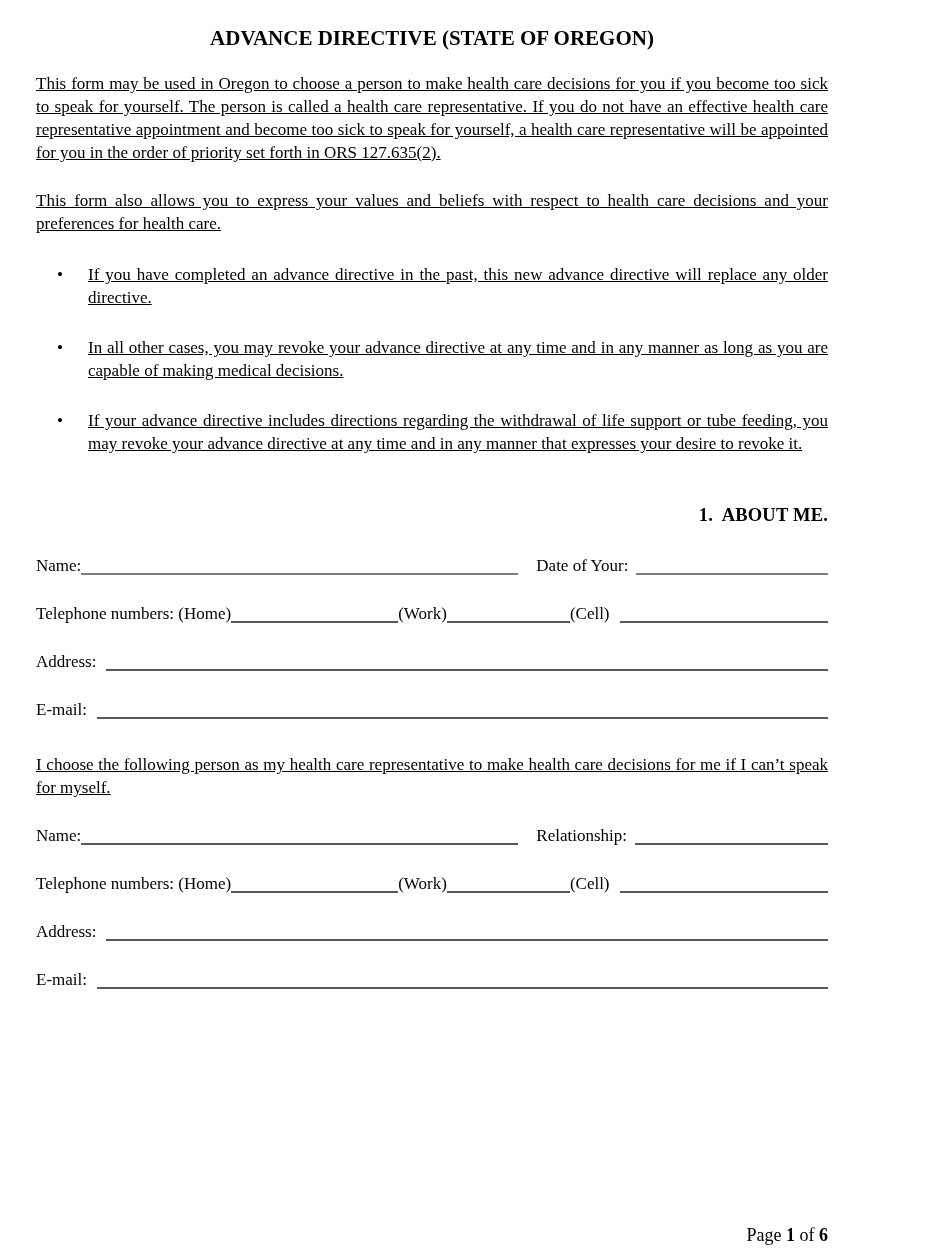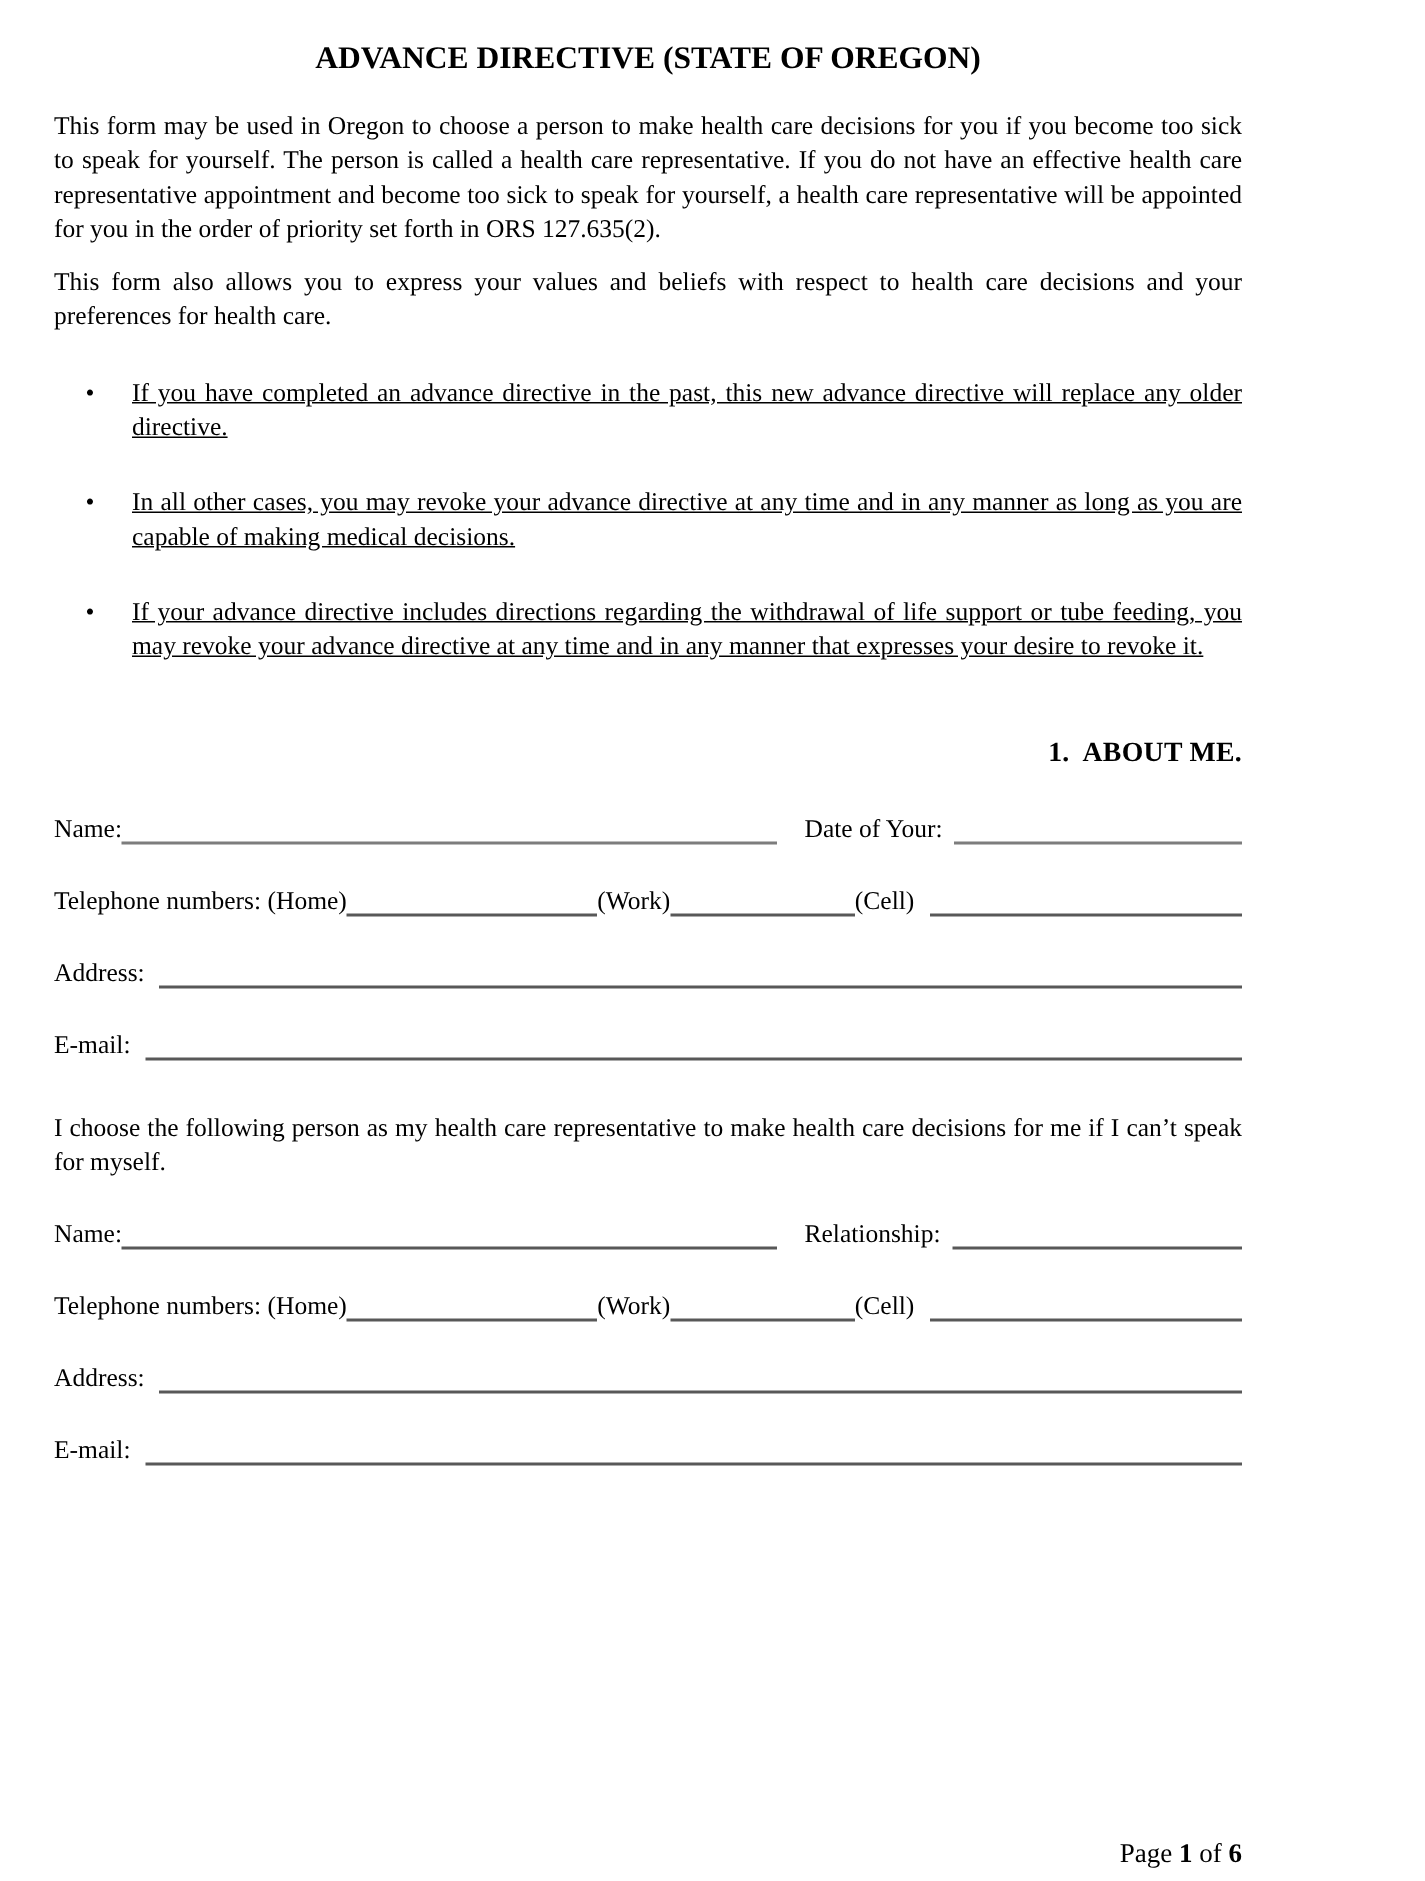--- a/index.html
+++ b/index.html
@@ -17,23 +17,23 @@
     overflow: hidden;
   }
   .title {
     font-size: 21px;
     line-height: 24px;
     font-weight: bold;
     text-align: center;
     margin: 0;
     white-space: pre-wrap;
   }
-  .para { text-align: justify; margin: 0; }
+  .para { text-align: justify; margin: 0; text-decoration: underline; }
   .para1 { margin-top: 22px; }
-  .para2 { margin-top: 12px; }
+  .para2 { margin-top: 25px; }
   .bullets {
     list-style: none;
     margin: 28px 0 0;
     padding: 0 0 0 52px;
     text-decoration: underline;
   }
   .bullets li {
     position: relative;
     text-align: justify;
     margin: 0 0 27px;
@@ -51,21 +51,21 @@
     font-weight: bold;
     margin: 48px 0 0;
     white-space: pre-wrap;
     letter-spacing: 0.2px;
     text-align: right;
   }
   .sec-heading.h2 { margin-top: 53px; }
   .sec-intro { margin-top: 32px; }
   .row {
     display: flex;
-    align-items: center;
+    align-items: flex-start;
     margin-top: 25px;
   }
   .row.first { margin-top: 27px; }
   .lbl { flex: 0 0 auto; white-space: pre; }
   .line {
     display: block;
     height: 21px;
     border-bottom: 2px solid #585858;
     overflow: hidden;
     white-space: pre;

